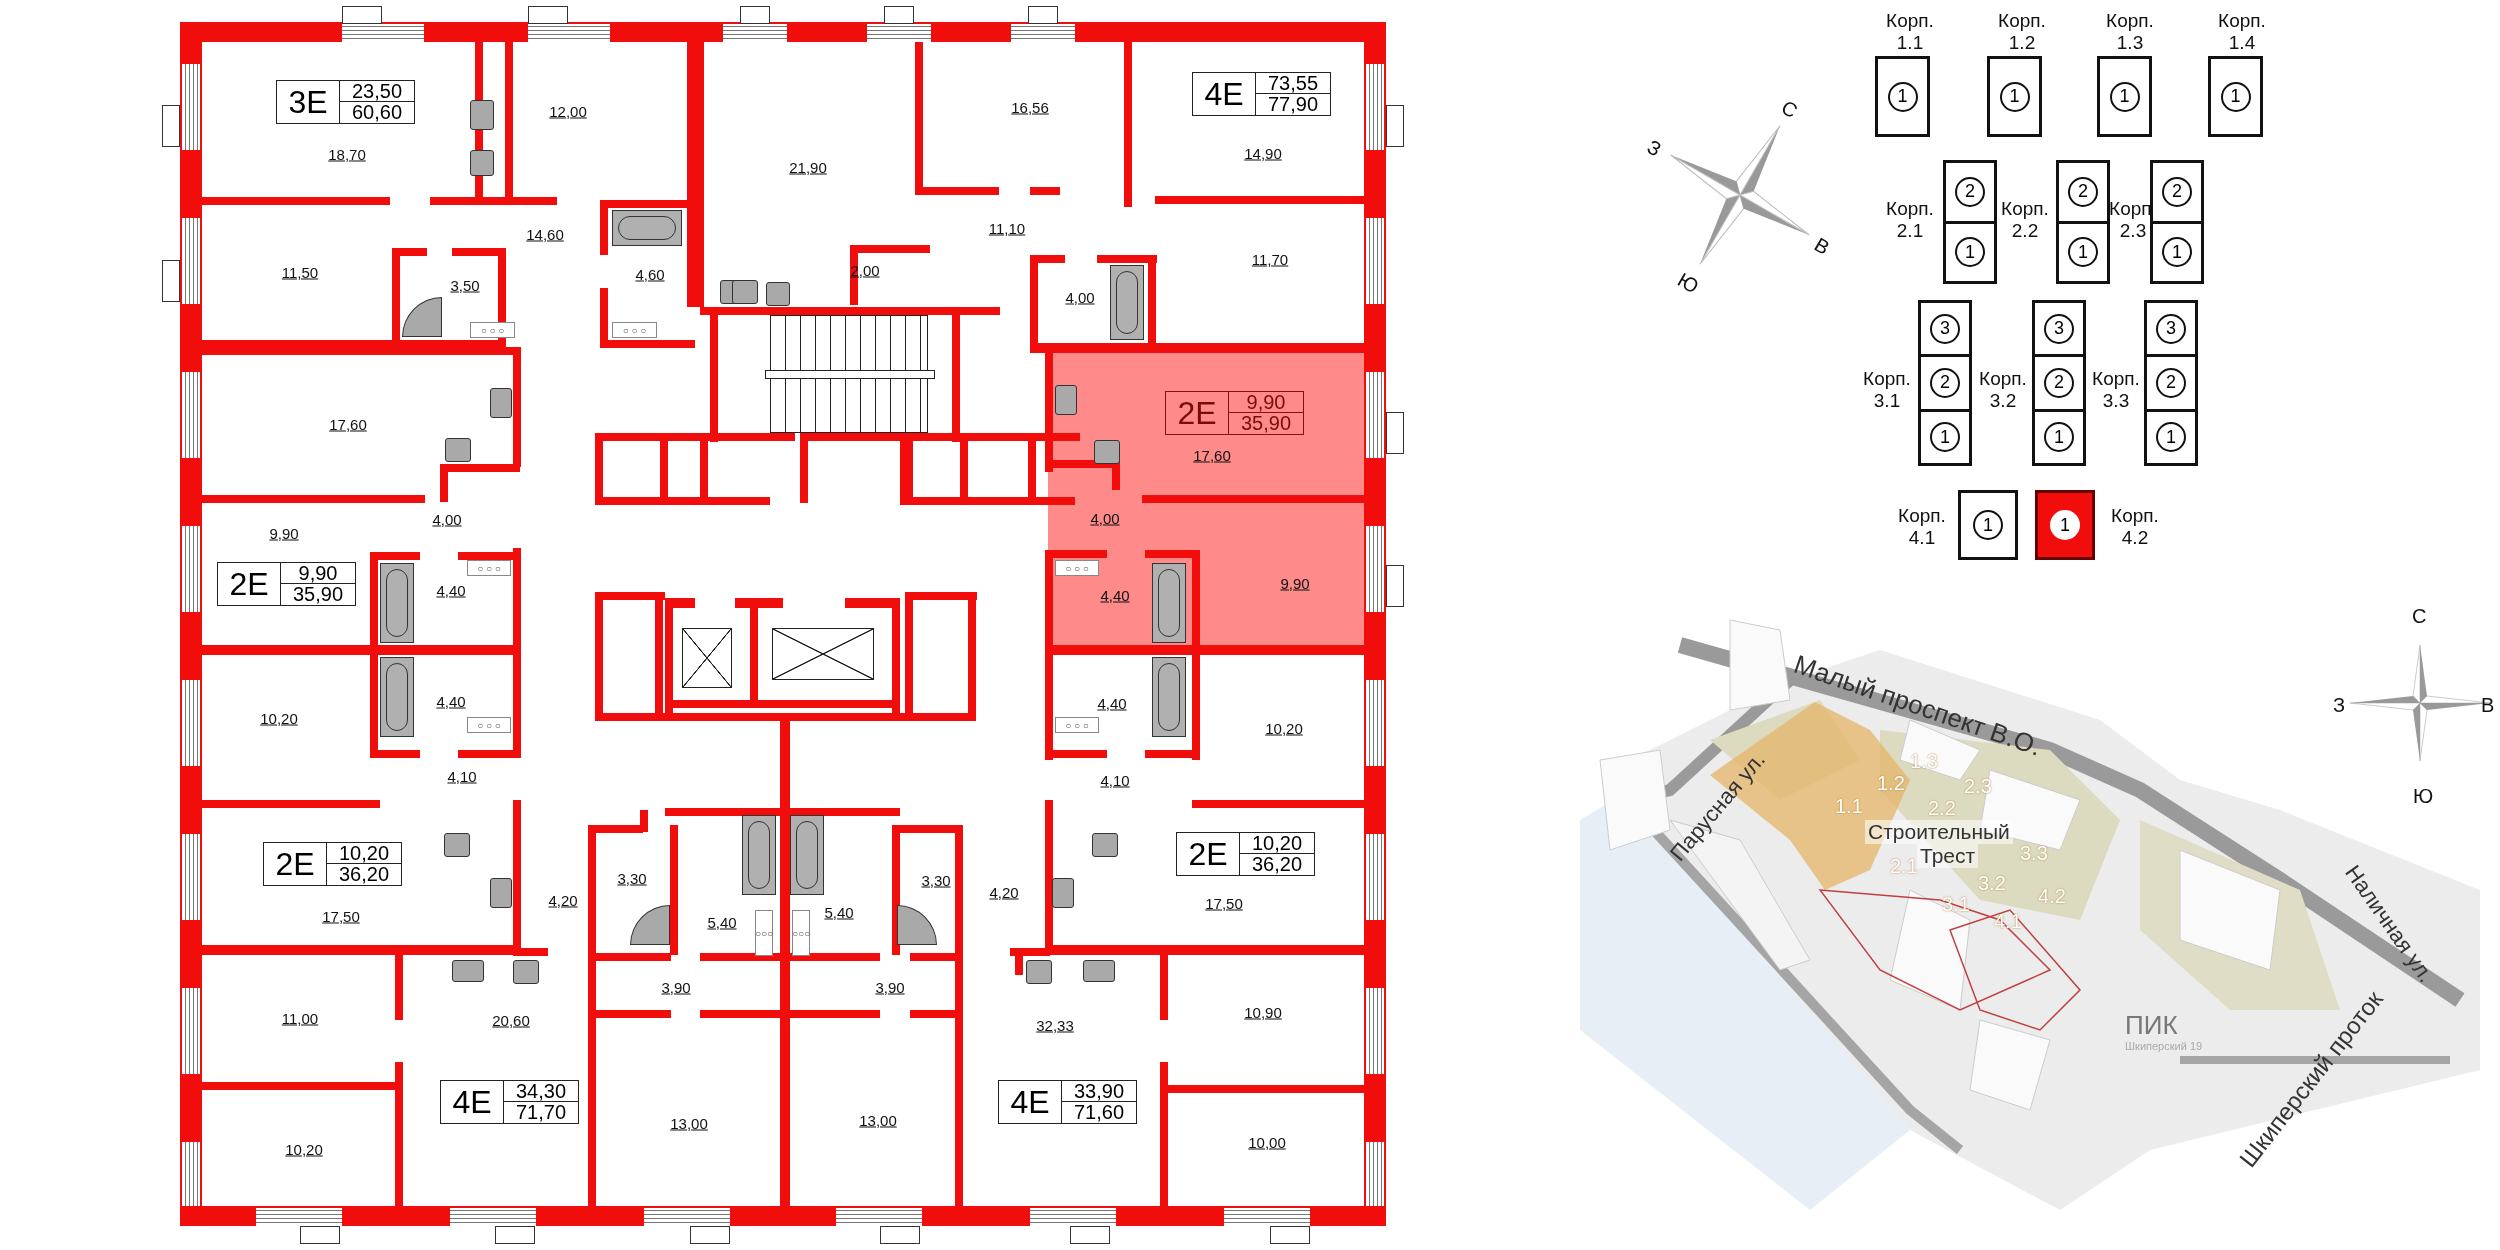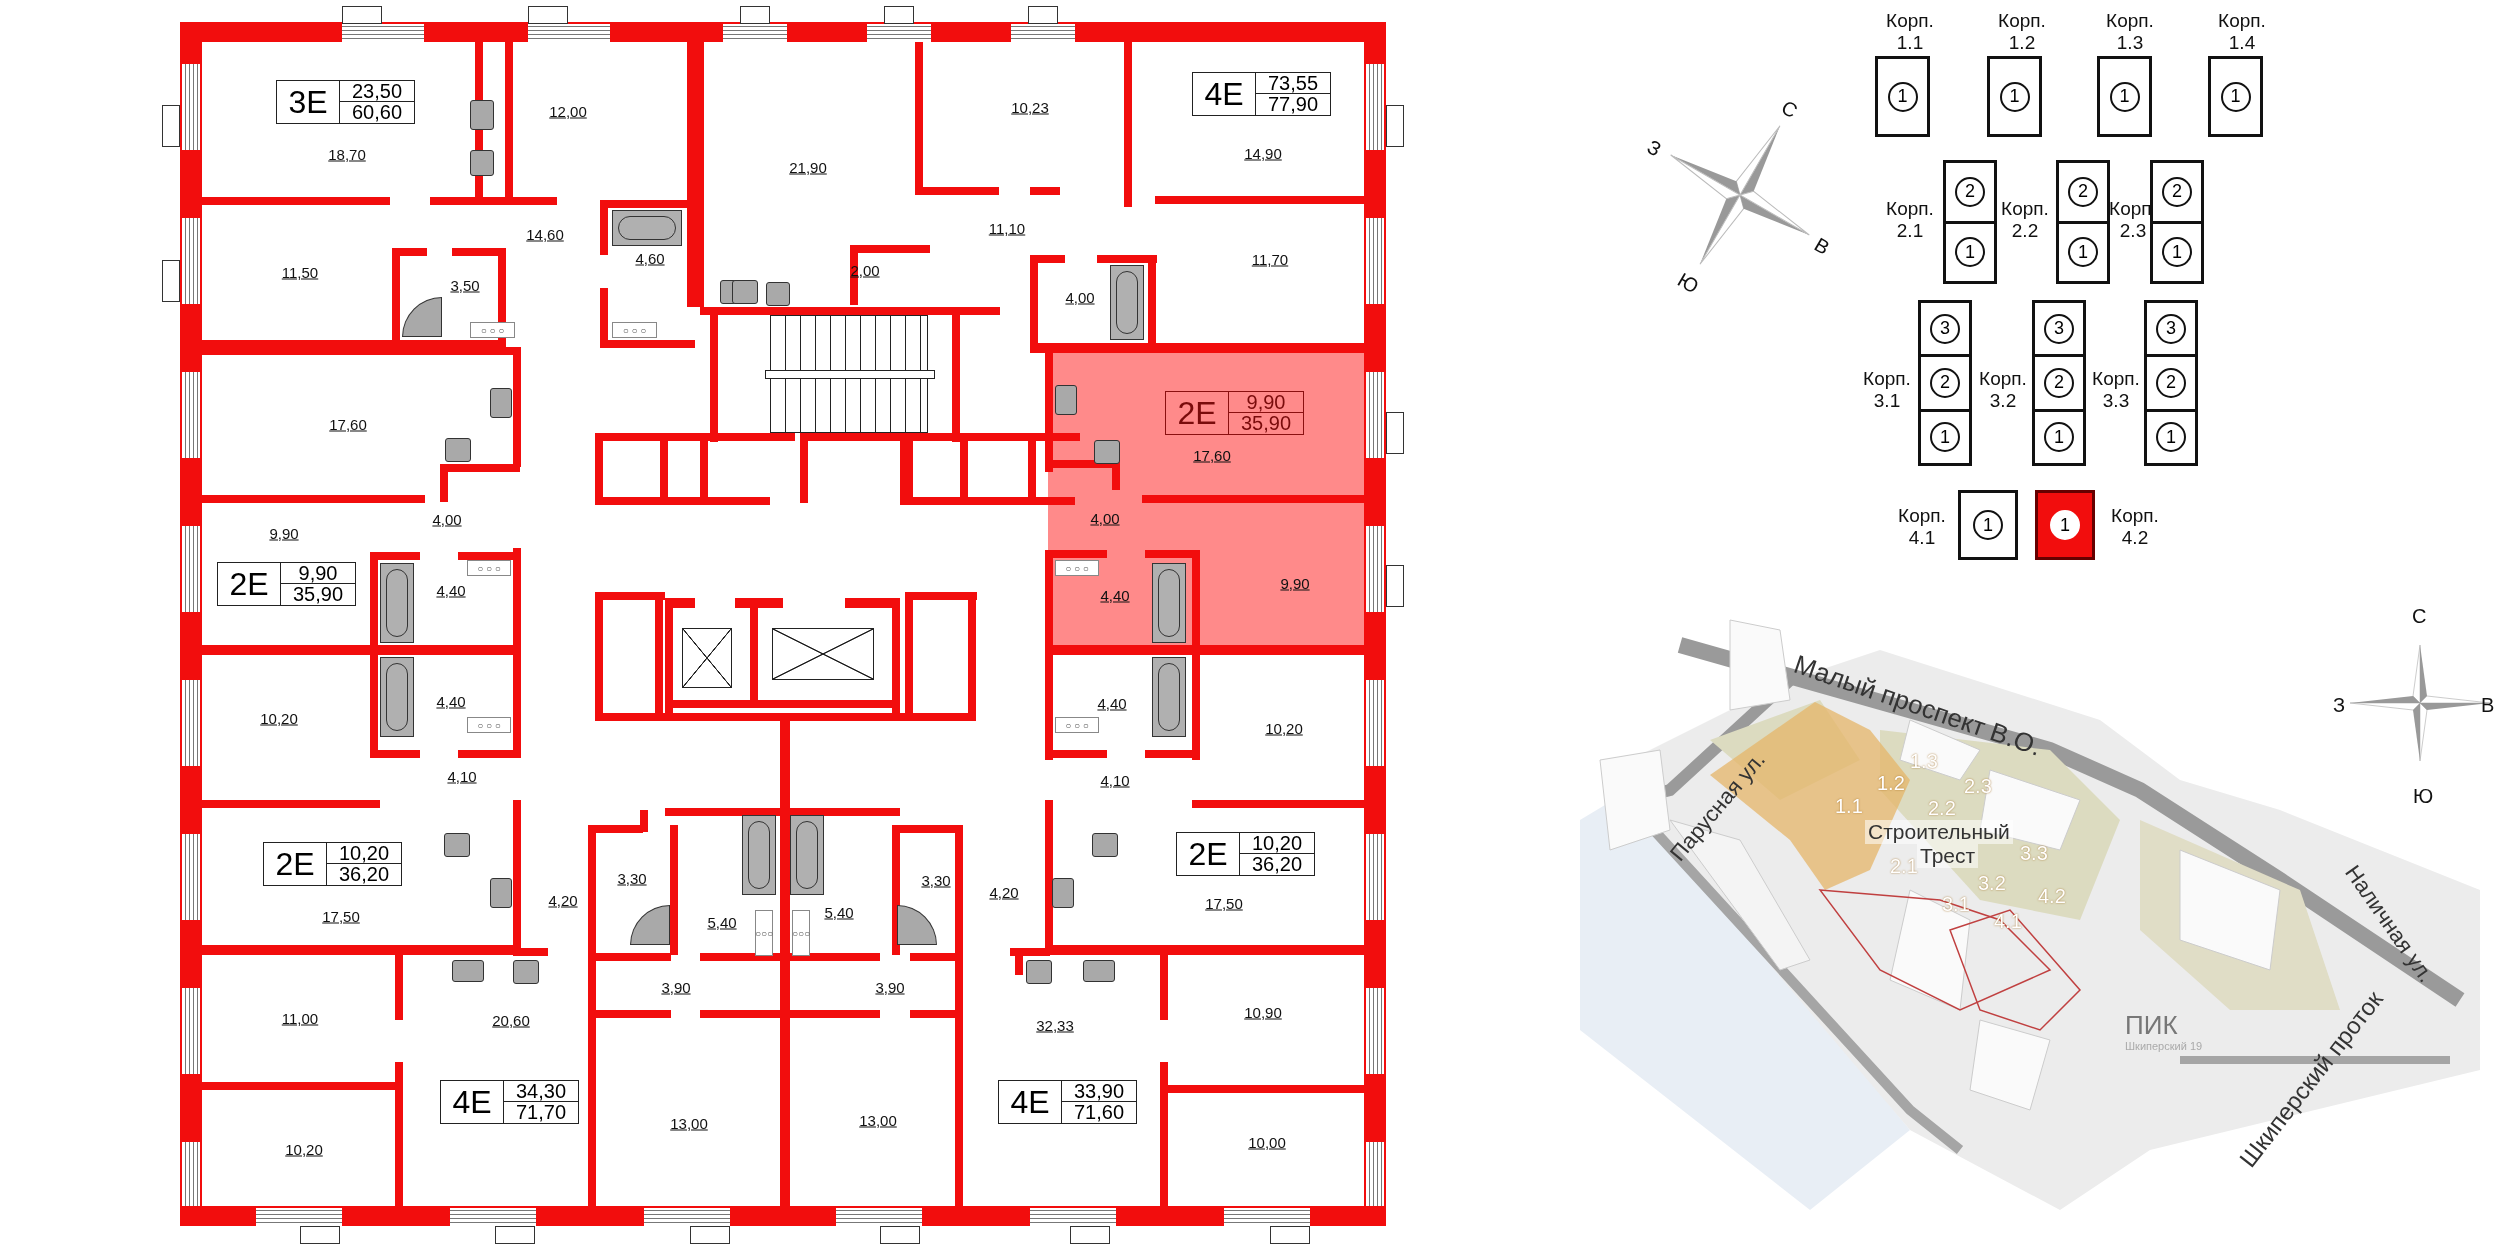--- a/index.html
+++ b/index.html
@@ -320,26 +320,26 @@
     <div class="type">4Е</div>
     <div class="areas">
         <span>33,90</span>
         <span>71,60</span>
       </div>
   </div>
 
   <span class="room-label" style="left:347px;top:154px;">18,70</span>
   <span class="room-label" style="left:568px;top:111px;">12,00</span>
   <span class="room-label" style="left:808px;top:167px;">21,90</span>
-  <span class="room-label" style="left:1030px;top:107px;">10,23</span>
+  <span class="room-label" style="left:1030px;top:107px;">16,56</span>
   <span class="room-label" style="left:1263px;top:153px;">14,90</span>
   <span class="room-label" style="left:300px;top:272px;">11,50</span>
   <span class="room-label" style="left:465px;top:285px;">3,50</span>
   <span class="room-label" style="left:545px;top:234px;">14,60</span>
-  <span class="room-label" style="left:650px;top:258px;">4,60</span>
+  <span class="room-label" style="left:650px;top:274px;">4,60</span>
   <span class="room-label" style="left:865px;top:270px;">2,00</span>
   <span class="room-label" style="left:1007px;top:228px;">11,10</span>
   <span class="room-label" style="left:1080px;top:297px;">4,00</span>
   <span class="room-label" style="left:1270px;top:259px;">11,70</span>
   <span class="room-label" style="left:348px;top:424px;">17,60</span>
   <span class="room-label" style="left:1212px;top:455px;">17,60</span>
   <span class="room-label" style="left:284px;top:533px;">9,90</span>
   <span class="room-label" style="left:447px;top:519px;">4,00</span>
   <span class="room-label" style="left:1105px;top:518px;">4,00</span>
   <span class="room-label" style="left:451px;top:590px;">4,40</span>

